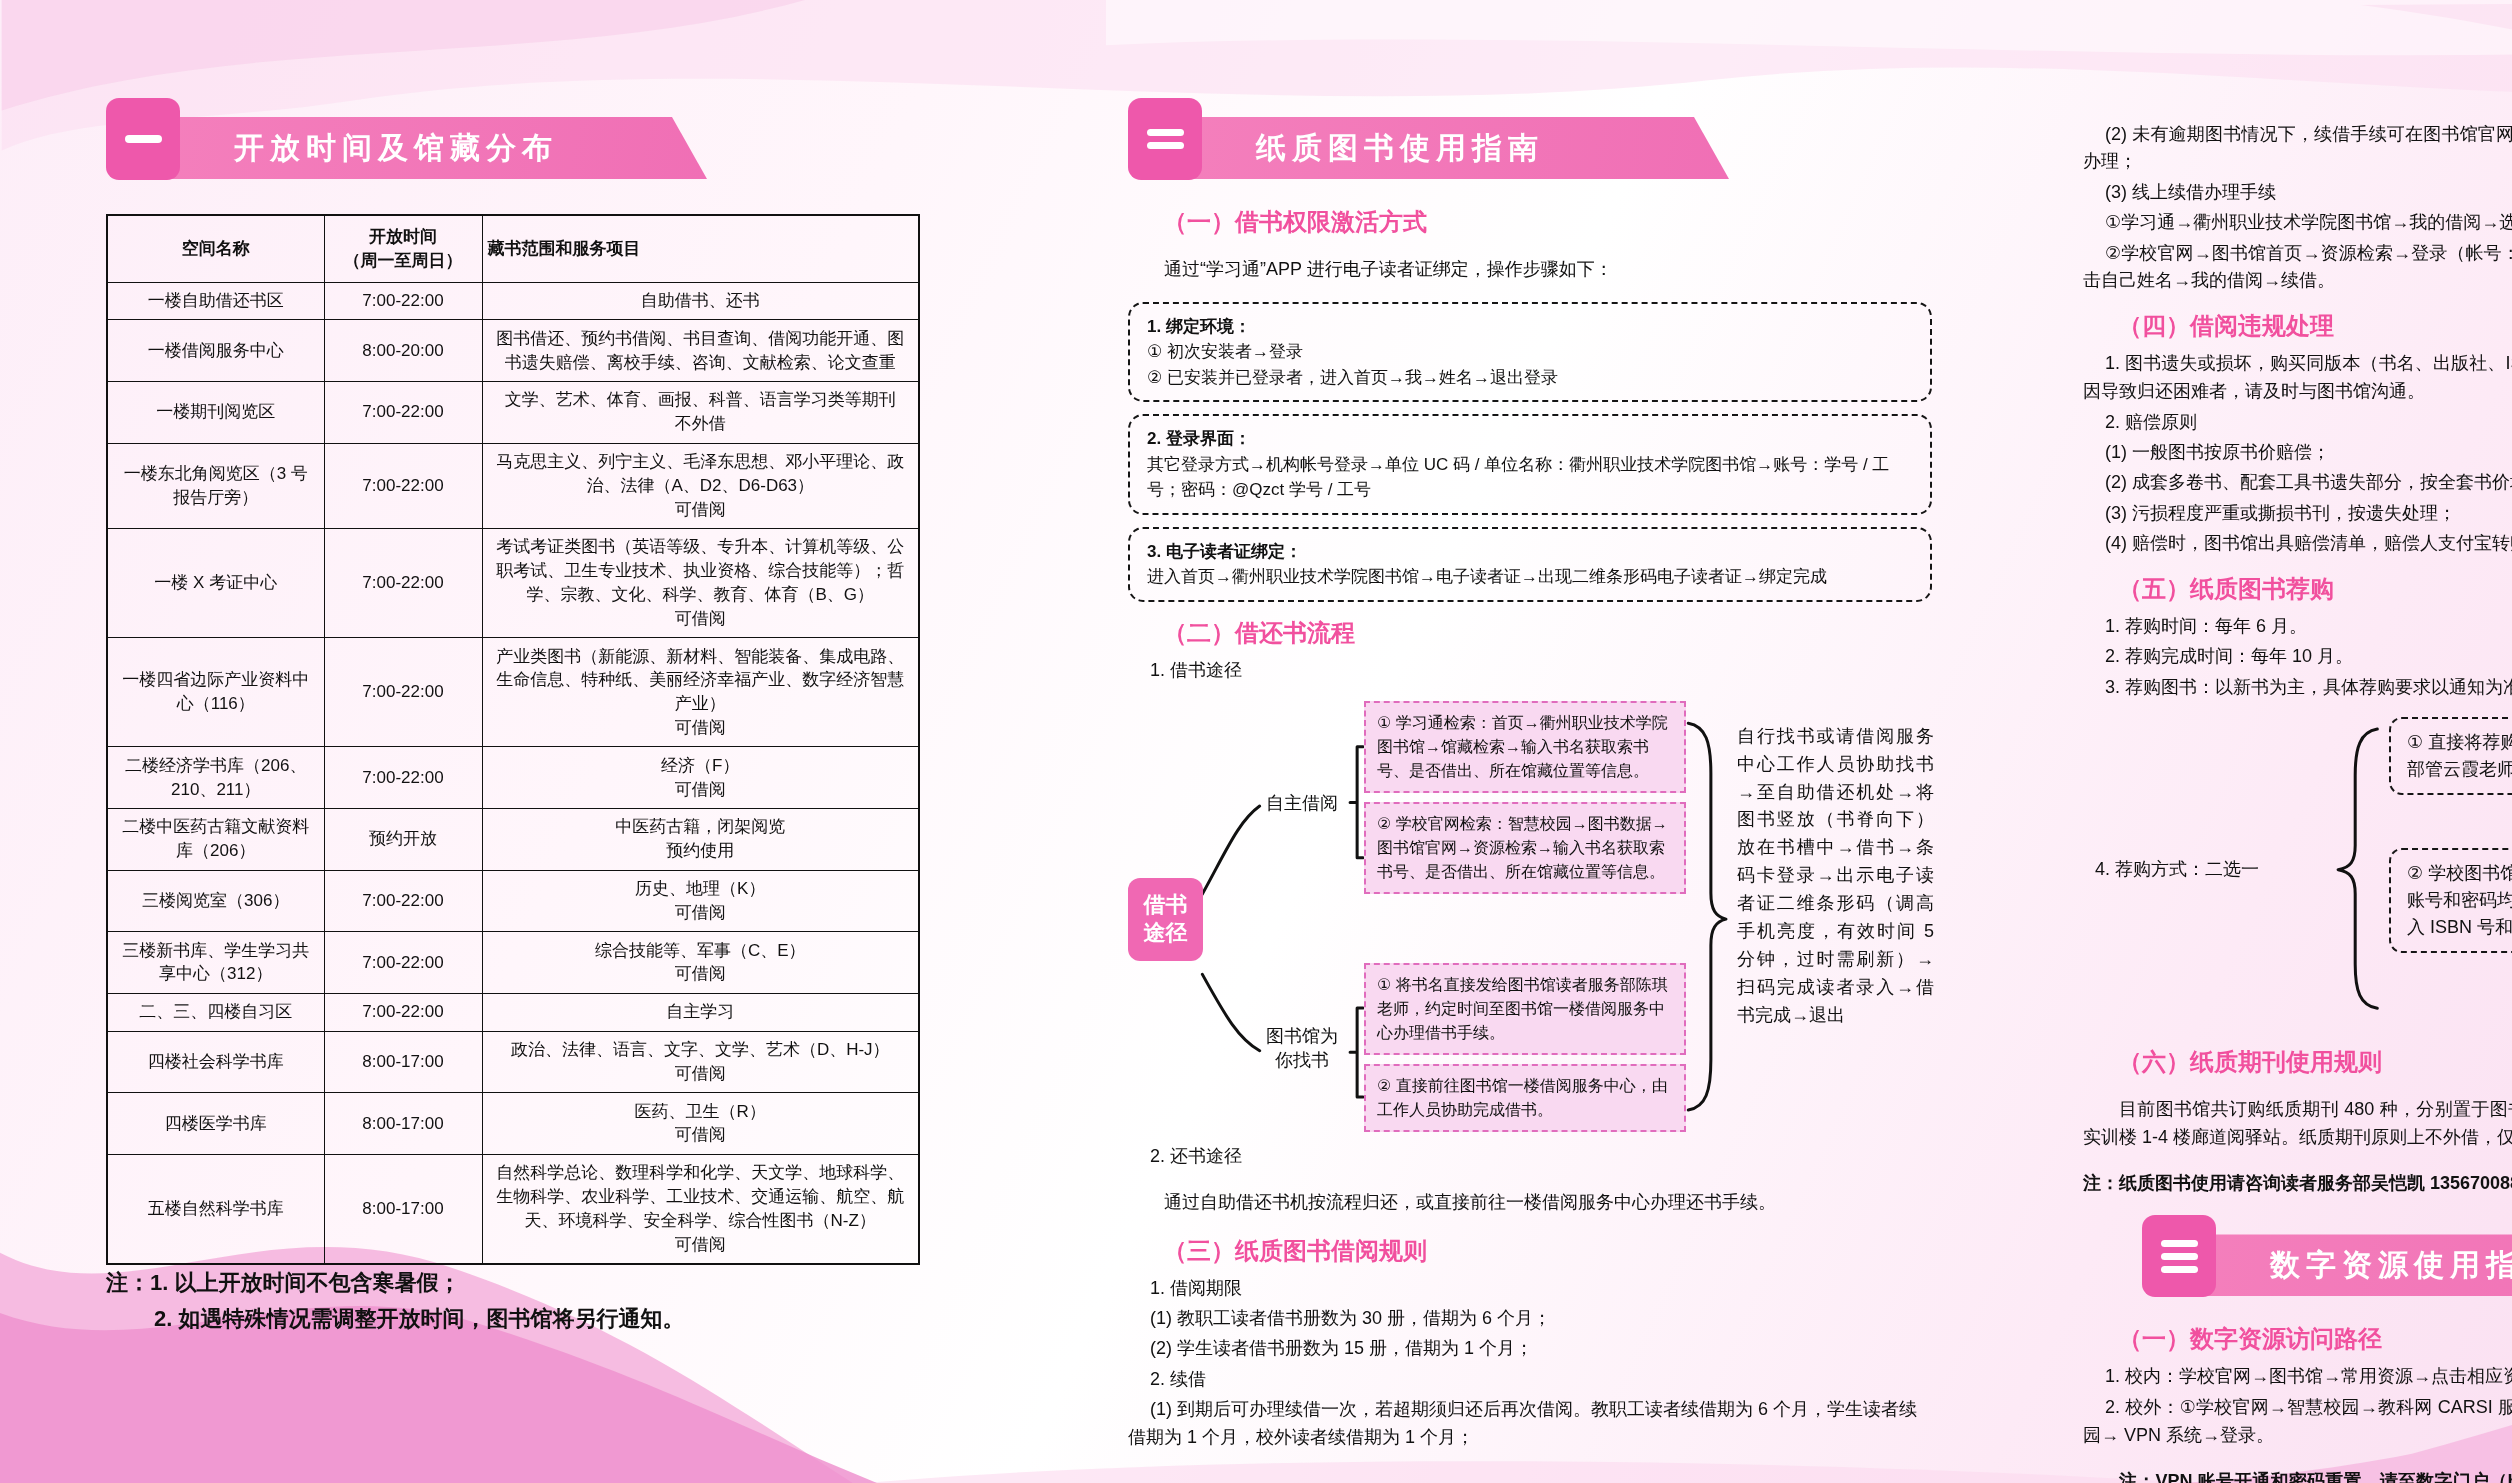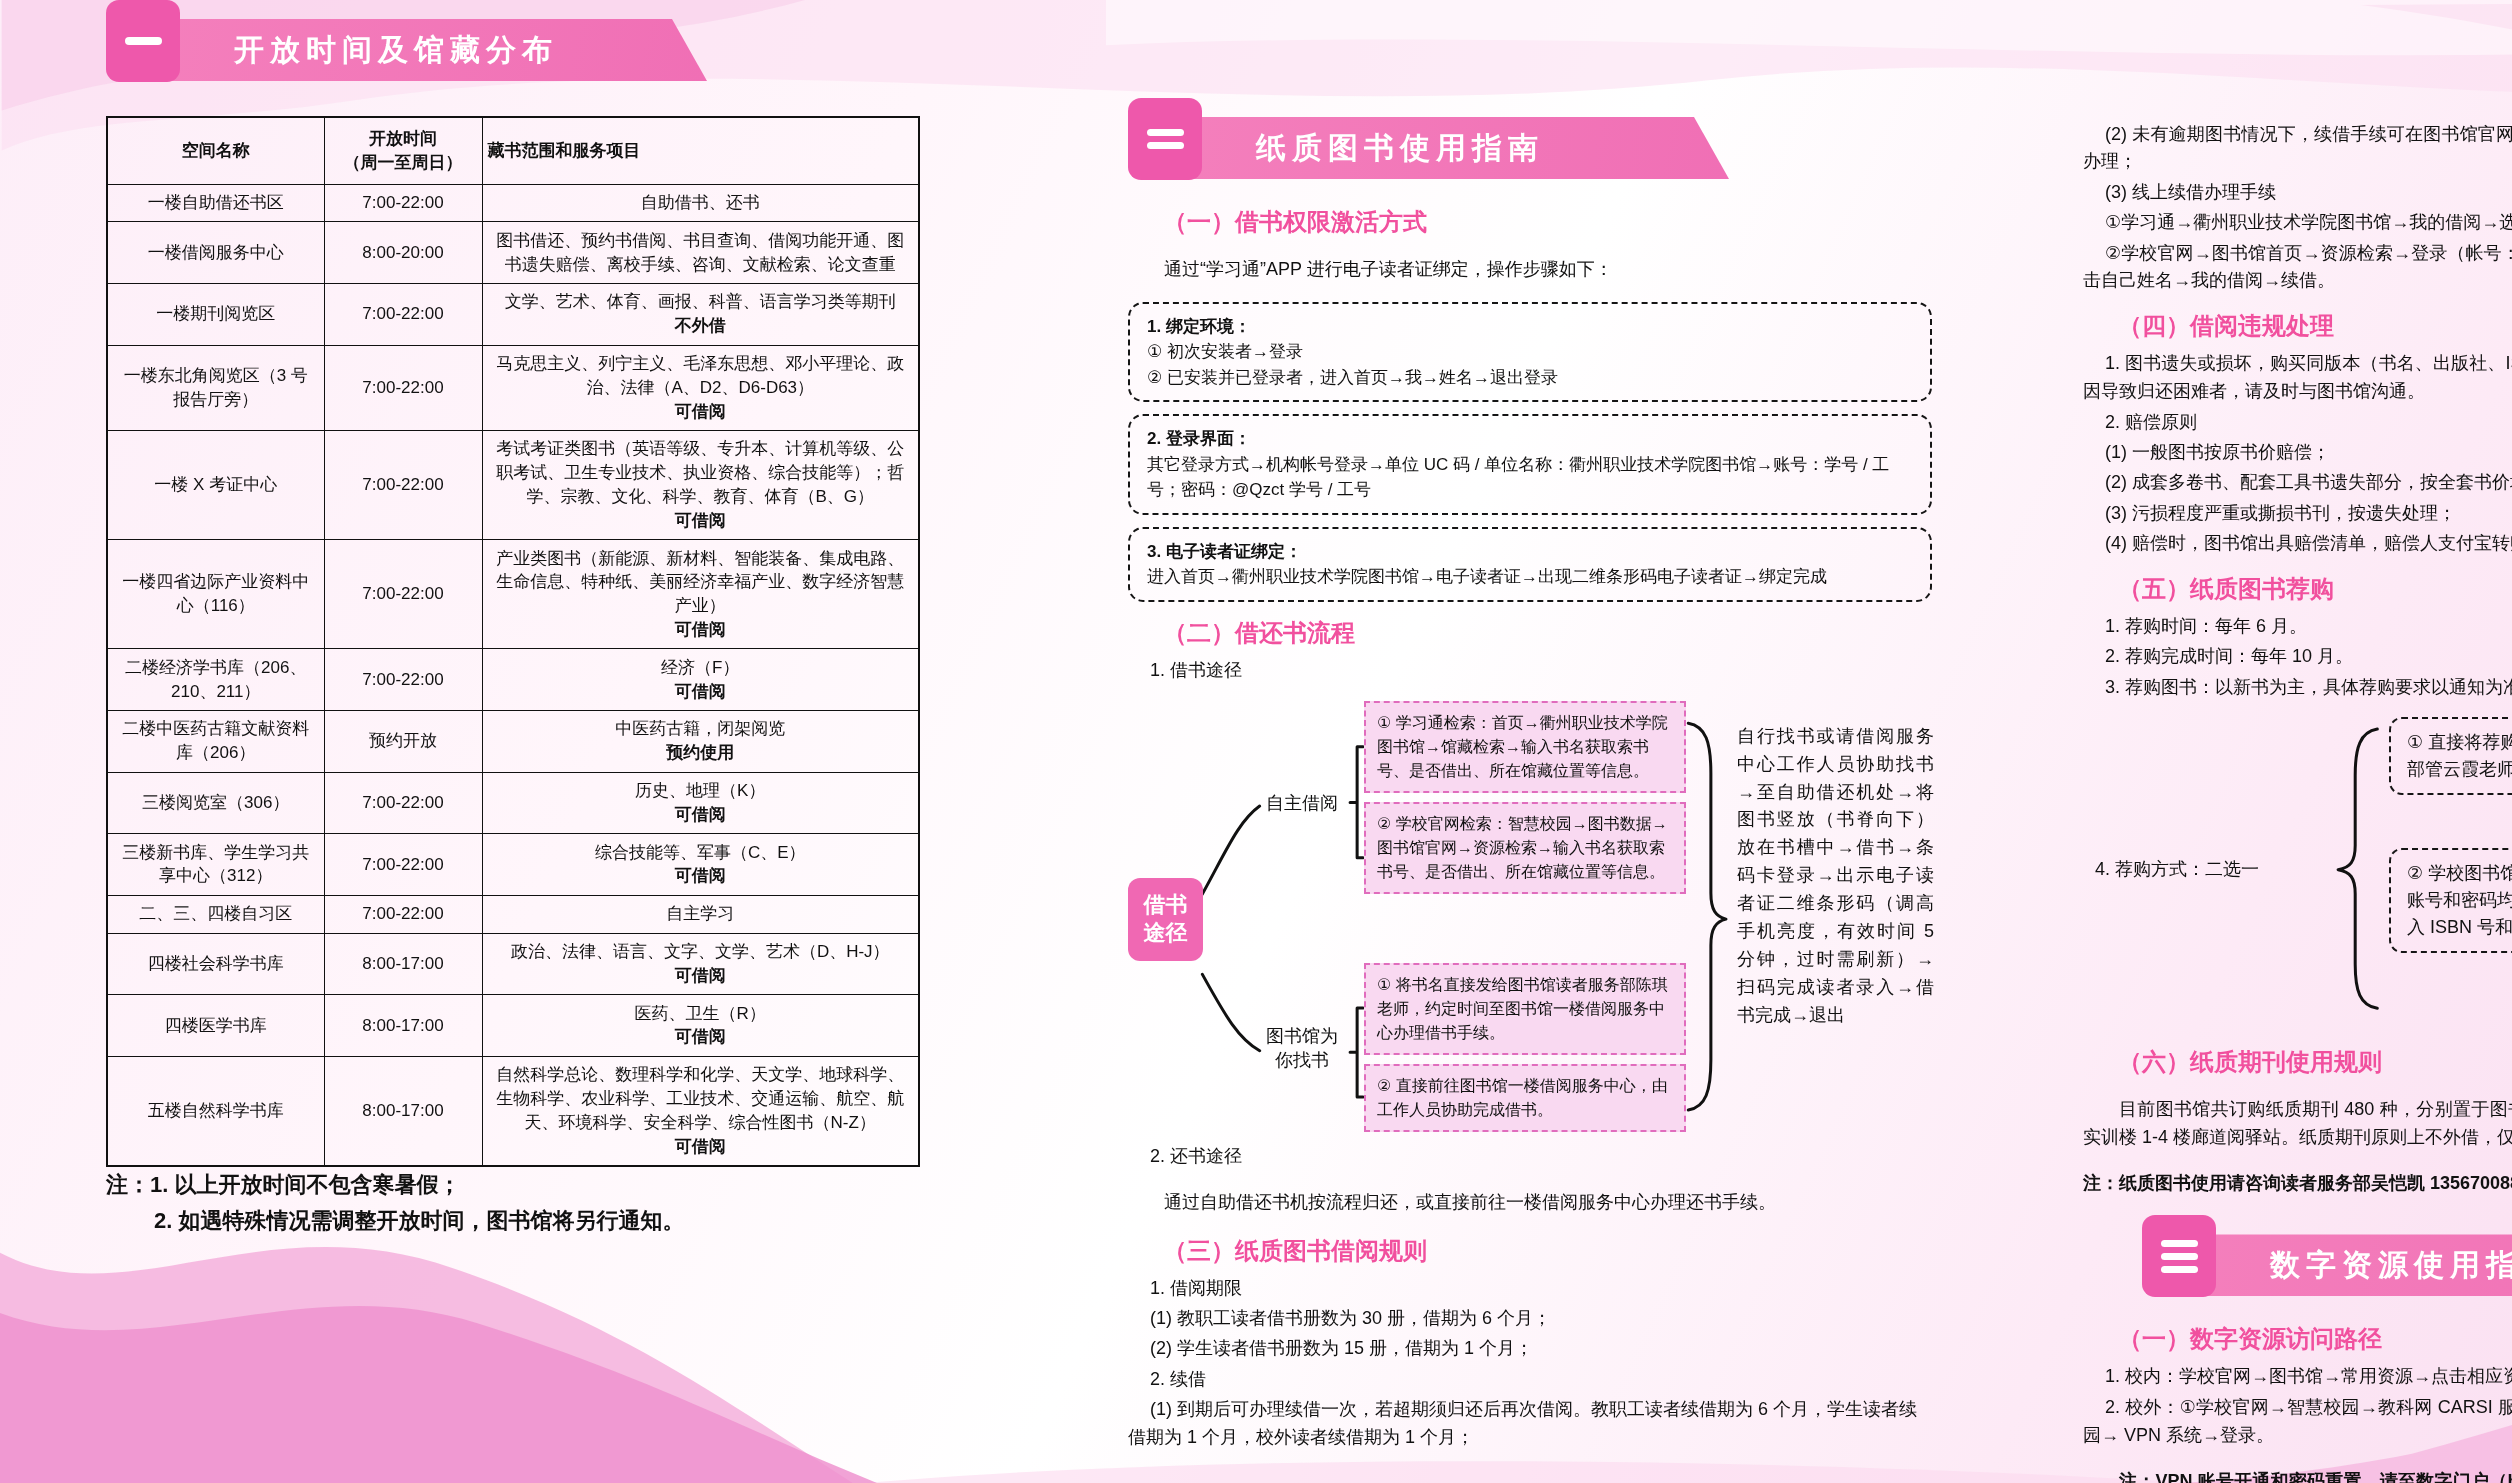--- a/index.html
+++ b/index.html
@@ -3,21 +3,21 @@
 <meta charset="utf-8">
 <style>
   *{margin:0;padding:0;box-sizing:border-box}
   html,body{width:3021px;height:1484px}
   body{font-family:"Liberation Sans","DejaVu Sans",sans-serif;color:#111;overflow:hidden}
   .page{position:relative;width:3021px;height:1484px;overflow:hidden;
         background:linear-gradient(115deg,#fdeef8 0%,#fff6fb 26%,#ffffff 46%,#fdeaf6 72%,#f8d8ee 100%)}
   .bg{position:absolute;left:0;width:100%;pointer-events:none}
   .bg-top{top:0}.bg-bottom{bottom:0}
   .col{position:absolute;top:0}
-  .col-left{left:106px;width:814px;}
+  .col-left{left:106px;width:814px;padding-top:98px}
   .col-mid{left:1128px;width:804px;padding-top:98px}
   .col-right{left:2083px;width:904px;padding-top:118px}
   .hidden{display:none}
   .pre{white-space:pre-line}
   
   .sec-header{position:relative;height:88px;margin-bottom:20px}
   .sec-tab{position:absolute;left:0;top:0;width:74px;height:82px;background:#ee58ab;border-radius:13px;
            display:flex;align-items:center;justify-content:center;z-index:2}
   .bars i{display:block;width:37px;height:7.5px;border-radius:4px;background:#fff;margin:5.5px 0}
   .sec-banner{position:absolute;left:53px;top:19px;width:548px;height:62px;
@@ -25,21 +25,21 @@
            clip-path:polygon(0 0,calc(100% - 35px) 0,100% 100%,0 100%);
            display:flex;align-items:center;padding-left:75px;font-size:30px;font-weight:700;color:#fff;
            letter-spacing:6px;z-index:1}
   
   .open-table{border-collapse:collapse;width:100%;margin-top:28px;border:2.5px solid #111}
   .open-table th,.open-table td{border:1.5px solid #111;font-size:17px;line-height:1.4;padding:6.5px 8px;vertical-align:middle}
   .open-table th{padding:9px 5px}
   .c1{width:217px;text-align:center}
   .c2{width:158px;text-align:center}
   .c3{text-align:center}
-  .tag{display:block;font-weight:700}
+  .tag{display:block;font-weight:400}
   .table-note{font-size:22px;font-weight:700;line-height:1.65}
   .note2{padding-left:48px}
   
   h3.sub{color:#f1509e;font-size:24px;font-weight:700;padding-left:35px;margin:15px 0 8px}
   .col-mid p,.col-right p{font-size:18px;line-height:1.55;color:#111}
   .indent{text-indent:36px;margin:18px 0}
   .li{text-indent:22px;margin:2.5px 0}
   .just{text-align:justify}
   .bold{font-weight:700}
   .step-box{border:2.5px dashed #151515;border-radius:15px;padding:10px 17px;margin:12px 0;font-size:17px;line-height:1.5}

